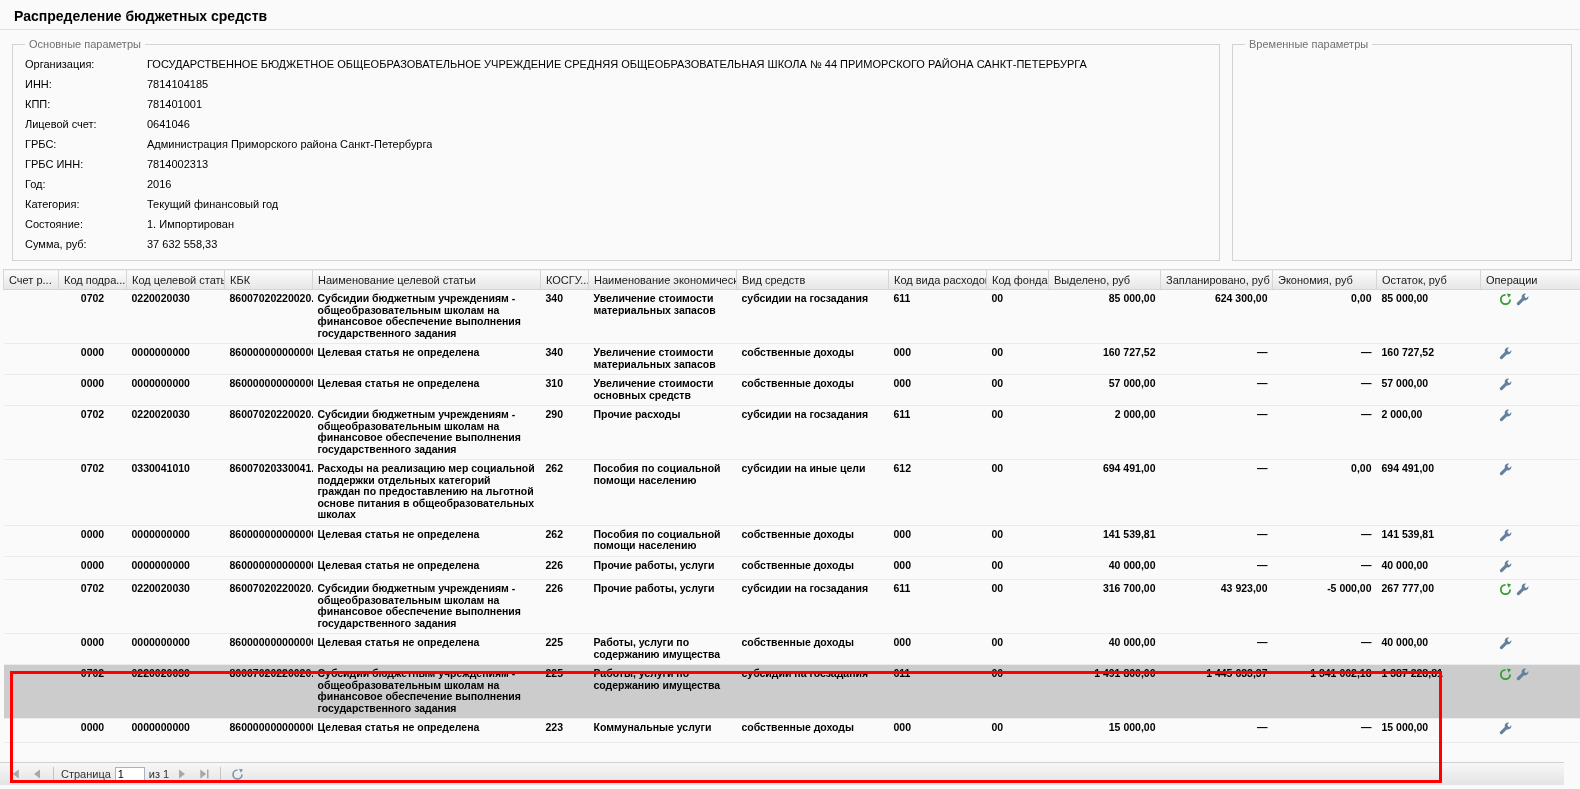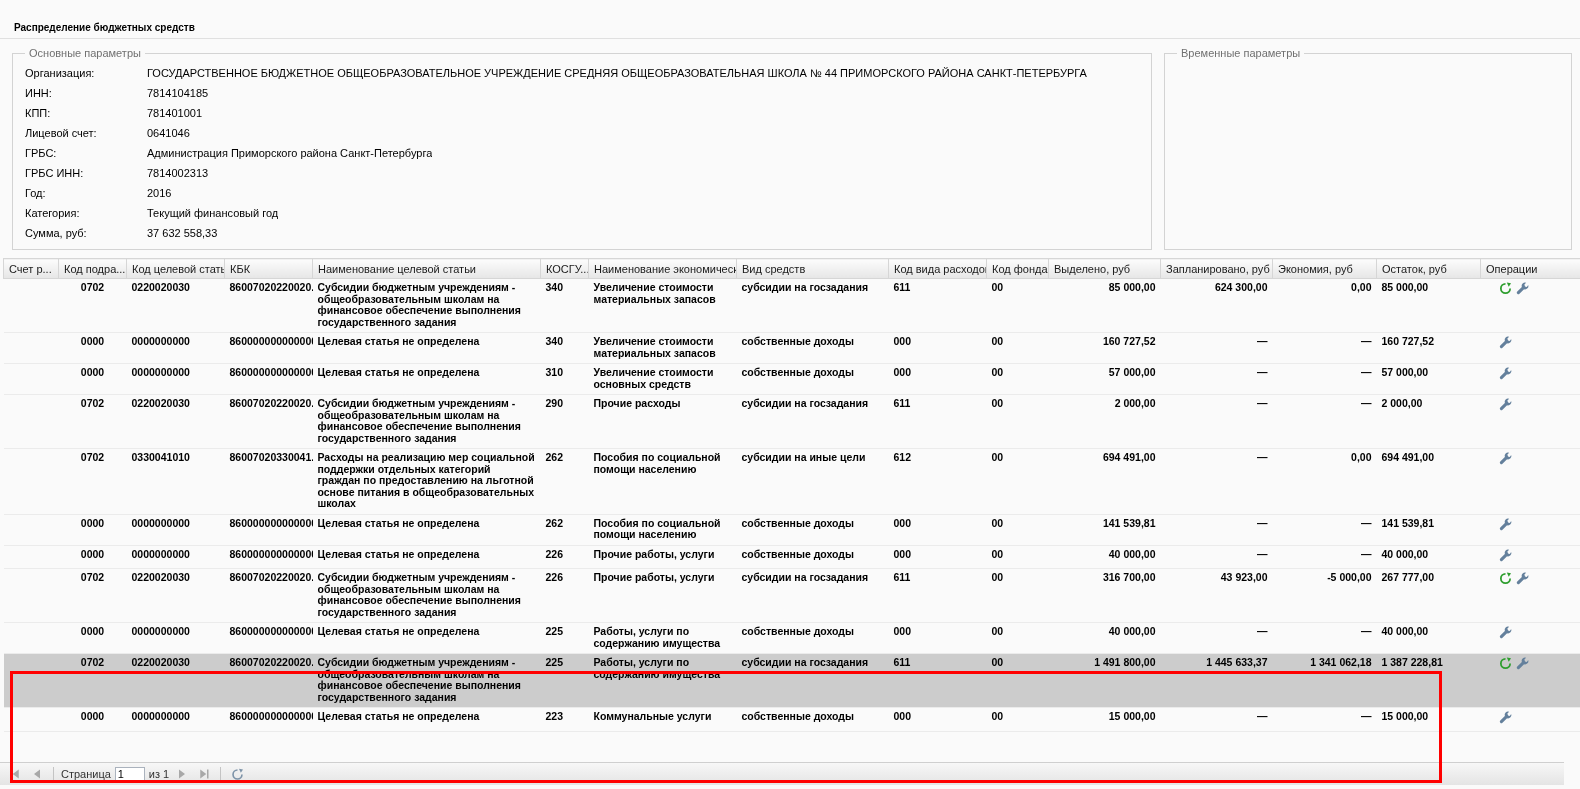--- a/index.html
+++ b/index.html
@@ -3,28 +3,28 @@
 <meta charset="utf-8">
 <style>
   * { box-sizing: border-box; }
   html,body { margin:0; padding:0; }
   body {
     width:1580px; height:789px; position:relative; overflow:hidden;
     background:#fafafa; color:#000;
     font-family:"Liberation Sans", sans-serif; font-size:11px;
   }
   .title {
-    font-weight:bold; font-size:10px; padding:22px 14px 5px;
+    font-weight:bold; font-size:14px; padding:8px 14px 5px;
     border-bottom:1px solid #e0e0e0;
   }
   .params { display:flex; gap:12px; padding:8px 8px 4px 12px; align-items:stretch; }
   fieldset { border:1px solid #d3d3d3; margin:0; padding:2px 12px 8px; background:transparent; }
   legend { color:#707070; font-size:11px; padding:0 4px; }
   .main-fs { flex:1; }
-  .time-fs { width:408px; }
+  .time-fs { width:340px; }
   .field { display:flex; margin-top:5px; line-height:15px; }
   .field .lbl { width:122px; flex:none; font-weight:normal; }
   .time-fs .field .lbl { width:168px; }
   .field .val { white-space:nowrap; overflow:hidden; }
 
   .grid-wrap { padding:4px 3px 0 3px; }
   table { border-collapse:collapse; table-layout:fixed; width:1574px; }
   thead th {
     background:linear-gradient(#fcfcfc,#e6e6e6);
     border:1px solid #d6d6d6; border-left-width:0;
@@ -93,20 +93,24 @@
           <span class="lbl">ГРБС ИНН:</span>
           <span class="val">7814002313</span>
         </div>
         <div class="field">
           <span class="lbl">Год:</span>
           <span class="val">2016</span>
         </div>
         <div class="field">
           <span class="lbl">Категория:</span>
           <span class="val">Текущий финансовый год</span>
+        </div>
+        <div class="field">
+          <span class="lbl">Состояние:</span>
+          <span class="val">1. Импортирован</span>
         </div>
         <div class="field">
           <span class="lbl">Сумма, руб:</span>
           <span class="val">37 632 558,33</span>
         </div>
       </div>
   </fieldset>
   <fieldset class="time-fs">
     <legend>Временные параметры</legend>
   </fieldset>

